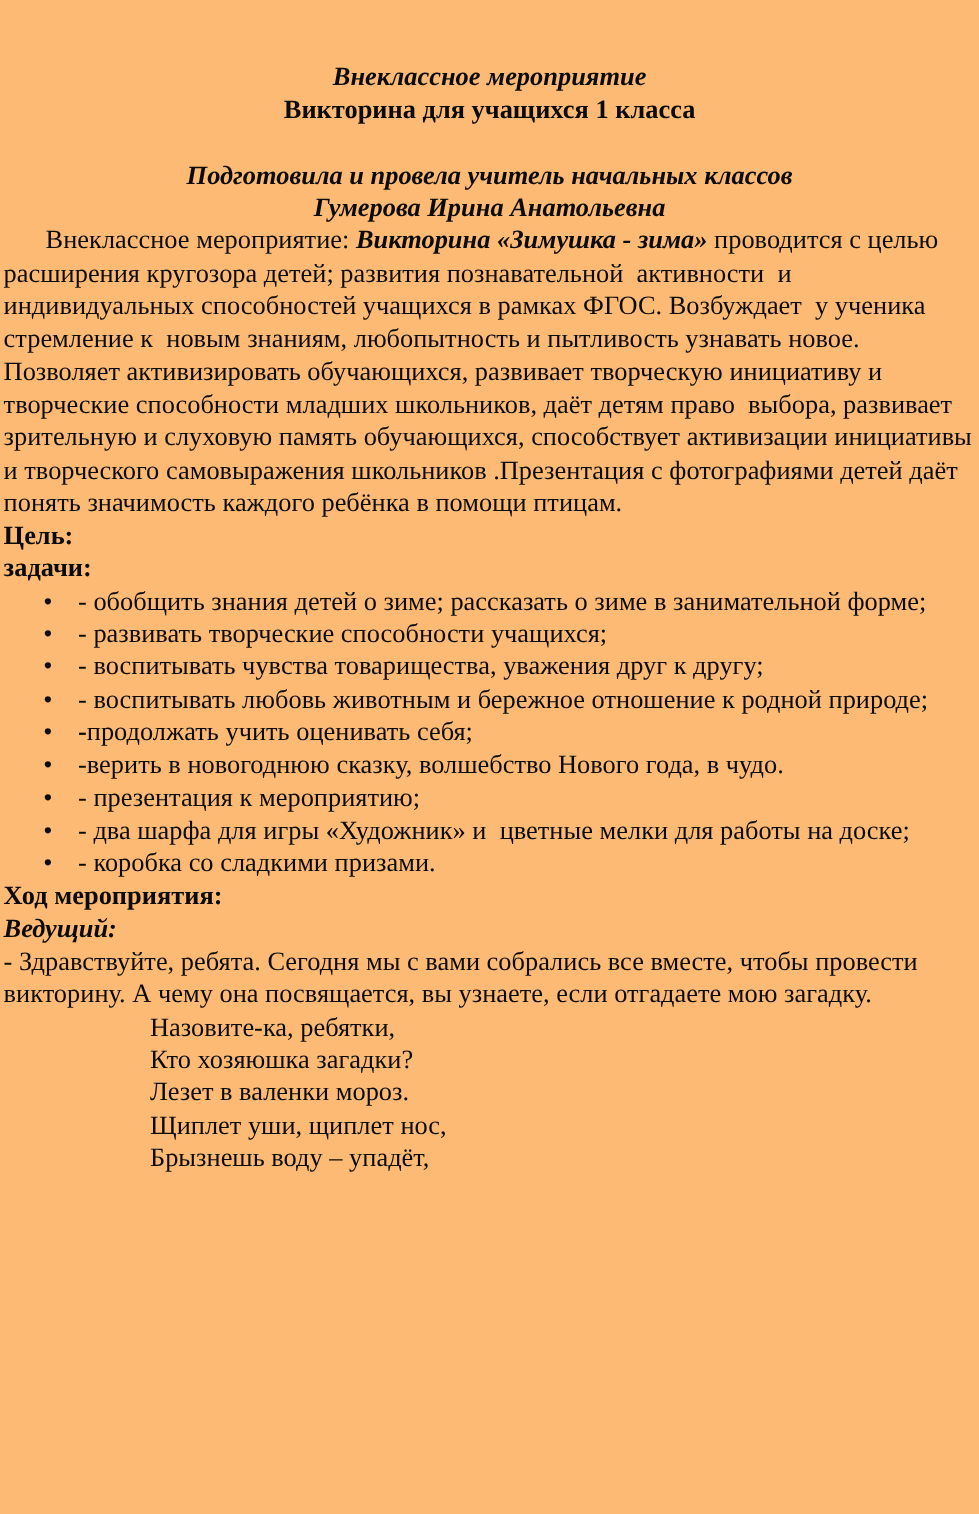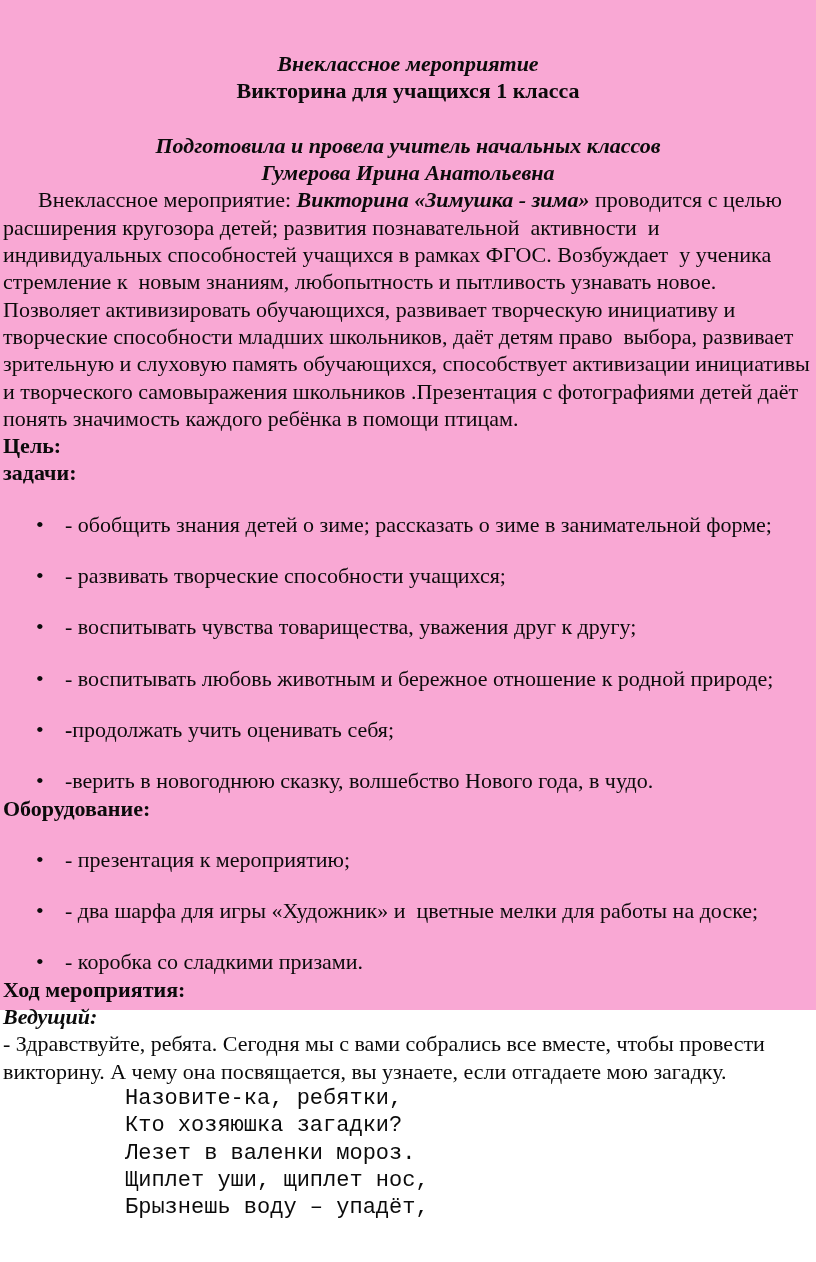--- a/index.html
+++ b/index.html
@@ -12,49 +12,48 @@
     height: 1262px;
     overflow: hidden;
     color: #0b0b0b;
     font-family: "Liberation Serif", "DejaVu Serif", serif;
     font-size: 22px;
     line-height: 27.3px;
   }
   .page {
     box-sizing: border-box;
     width: 816px;
-    height: 1010px;
+    height: 1262px;
     padding: 50px 3px 0 3px;
-    background: #f9a8d4;
+    background: #fdba74;
   }
   .centered { text-align: center; }
   .bold { font-weight: bold; }
   .bolditalic { font-weight: bold; font-style: italic; }
   .spacer-line { height: 27.3px; }
   p, h1, h2, div.block { margin: 0; padding: 0; font-size: 22px; }
   .body-text { white-space: pre-wrap; }
   .intro { text-indent: 35px; white-space: pre-wrap; }
   .bullet-list {
     margin: 0;
     padding: 0 0 0 62px;
     list-style: none;
   }
   .bullet-list li {
     position: relative;
     white-space: pre-wrap;
-    margin-top: 24px;
   }
   .bullet-list li::before {
     content: "\2022";
     position: absolute;
     left: -29px;
     top: 0;
   }
   .course-heading { padding-left: 190px; font-weight: bold; }
-  .verse { padding-left: 122px; font-family: Liberation Mono, monospace; }
+  .verse { padding-left: 122px; }
   .verse .verse-line { white-space: pre-wrap; }
 </style>
 </head>
 <body>
 
 <div class="page">
 
   <div class="block centered bolditalic">Внеклассное мероприятие</div>
   <div class="block centered bold">Викторина для учащихся 1 класса</div>
 
@@ -70,21 +69,20 @@
 
   <ul class="bullet-list">
     <li>- обобщить знания детей о зиме; рассказать о зиме в занимательной форме;</li>
     <li>- развивать творческие способности учащихся;</li>
     <li>- воспитывать чувства товарищества, уважения друг к другу;</li>
     <li>- воспитывать любовь животным и бережное отношение к родной природе;</li>
     <li><span class="bold">-</span><span>продолжать учить оценивать себя;</span></li>
     <li>-верить в новогоднюю сказку, волшебство Нового года, в чудо.</li>
   </ul>
 
-  <div class="block bold">Оборудование:</div>
 
   <ul class="bullet-list">
     <li>- презентация к мероприятию;</li>
     <li>- два шарфа для игры «Художник» и  цветные мелки для работы на доске;</li>
     <li>- коробка со сладкими призами.</li>
   </ul>
 
   <div class="block course-heading">Ход мероприятия:</div>
 
   <div class="block bolditalic">Ведущий:</div>

